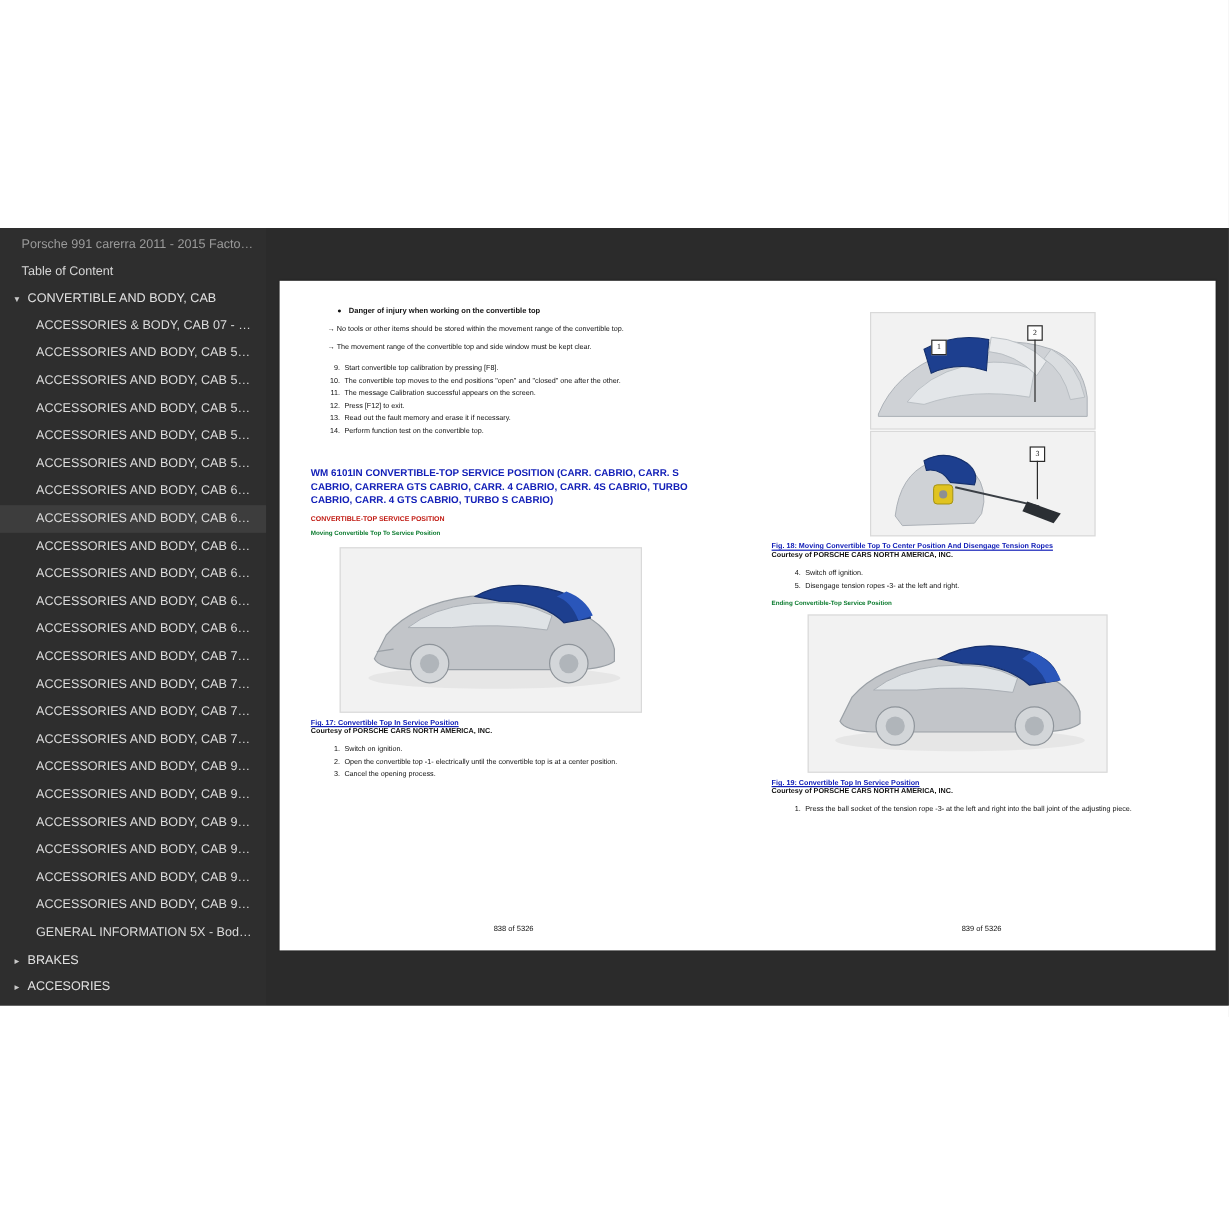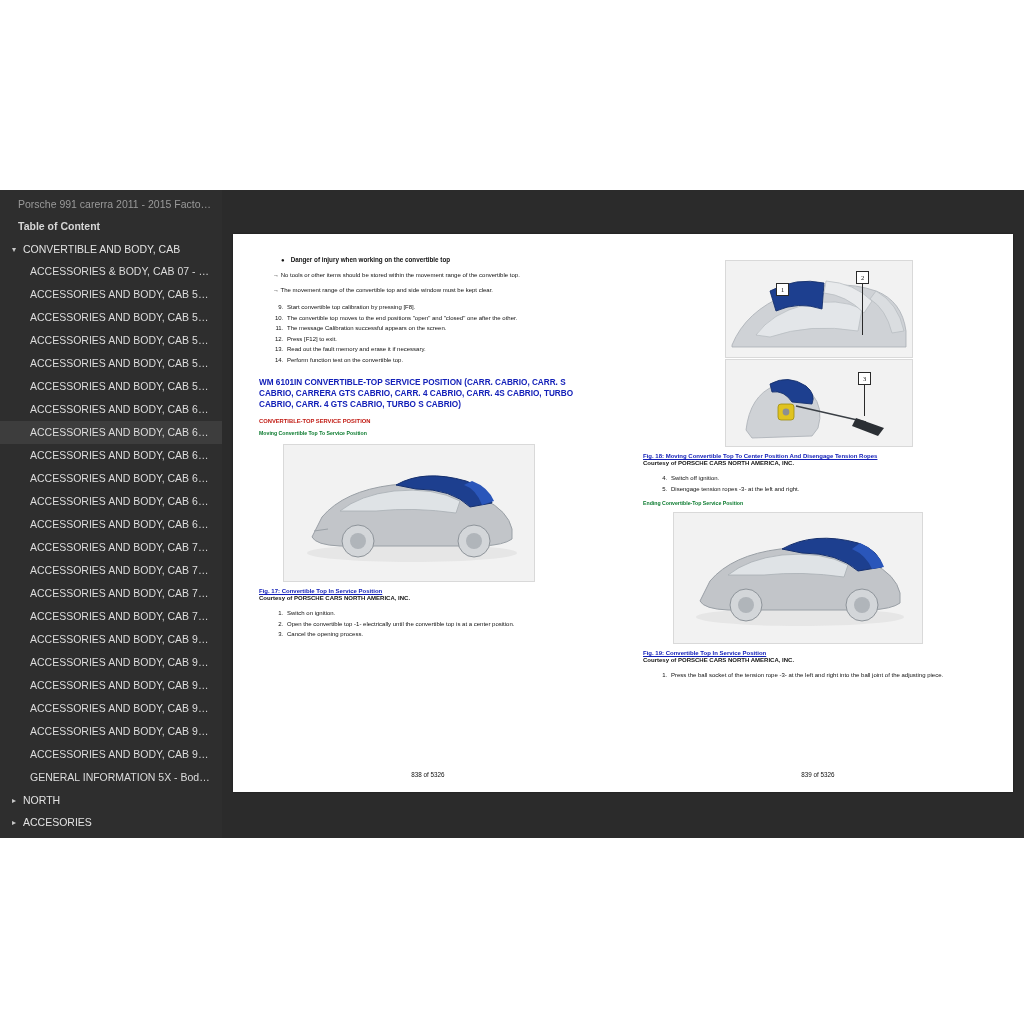--- a/index.html
+++ b/index.html
@@ -36,21 +36,20 @@
     padding: 8px 10px 6px 18px;
     white-space: nowrap;
     overflow: hidden;
     text-overflow: ellipsis;
   }
   .toc-label {
     font-size: 10.5px;
     color: #d6d6d6;
     padding: 4px 10px 6px 18px;
     white-space: nowrap;
-    font-weight: bold;
   }
   .tree-group {
     font-size: 10.5px;
     color: #e2e2e2;
     padding: 5px 10px 5px 10px;
     display: flex;
     align-items: center;
     gap: 5px;
     white-space: nowrap;
   }
@@ -121,21 +120,21 @@
     font-size: 6px;
     color: #111;
     line-height: 10.5px;
   }
   ol.steps li { padding-left: 2px; }
   .h-blue {
     color: #1320b8;
     font-weight: bold;
     font-size: 8.2px;
     line-height: 11px;
-    margin-top: 12px;
+    margin-top: 24px;
   }
   .h-red {
     color: #c11a12;
     font-weight: bold;
     font-size: 5.8px;
     margin-top: 8px;
   }
   .h-green {
     color: #0a7a2e;
     font-weight: bold;
@@ -223,21 +222,21 @@
     <div class="tree-item">ACCESSORIES AND BODY, CAB 90 - Instru...</div>
     <div class="tree-item">ACCESSORIES AND BODY, CAB 91 - Radio,...</div>
     <div class="tree-item">ACCESSORIES AND BODY, CAB 92 - Winds...</div>
     <div class="tree-item">ACCESSORIES AND BODY, CAB 94 - Lights,...</div>
     <div class="tree-item">ACCESSORIES AND BODY, CAB 96 - Lights,...</div>
     <div class="tree-item">ACCESSORIES AND BODY, CAB 97 - Cables...</div>
     <div class="tree-item">GENERAL INFORMATION 5X - Body - Gener...</div>
 
     <div class="tree-group">
       <span class="chev">▸</span>
-      <span>NORTH</span>
+      <span>BRAKES</span>
     </div>
     <div class="tree-group">
       <span class="chev">▸</span>
       <span>ACCESORIES</span>
     </div>
     <div class="tree-group">
       
       
     </div>
   </div>

